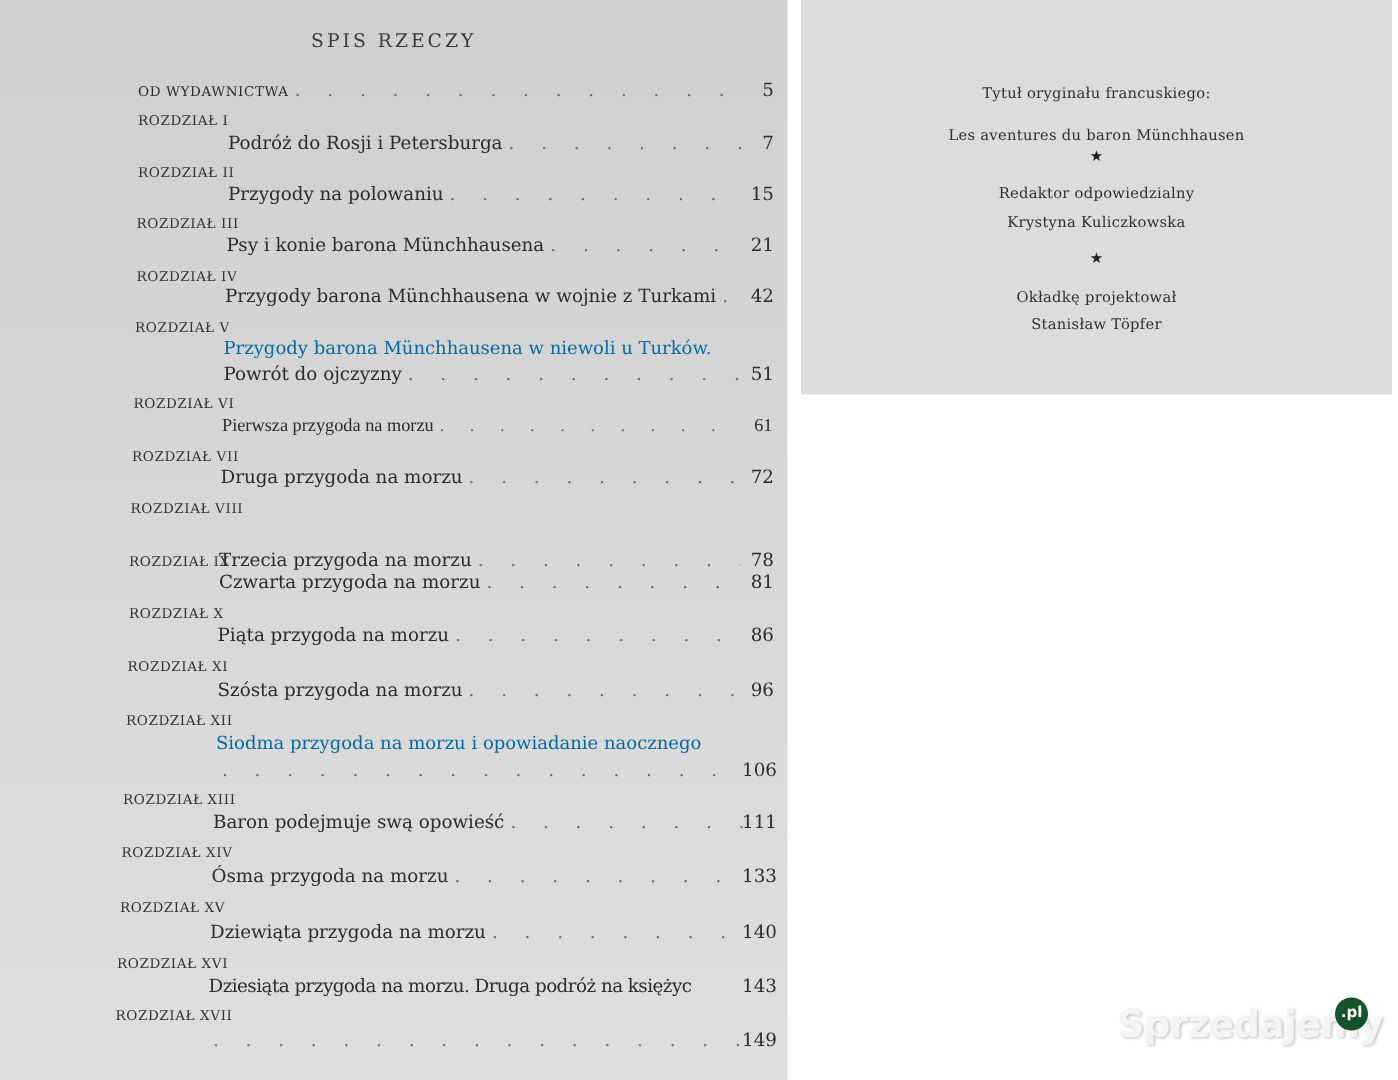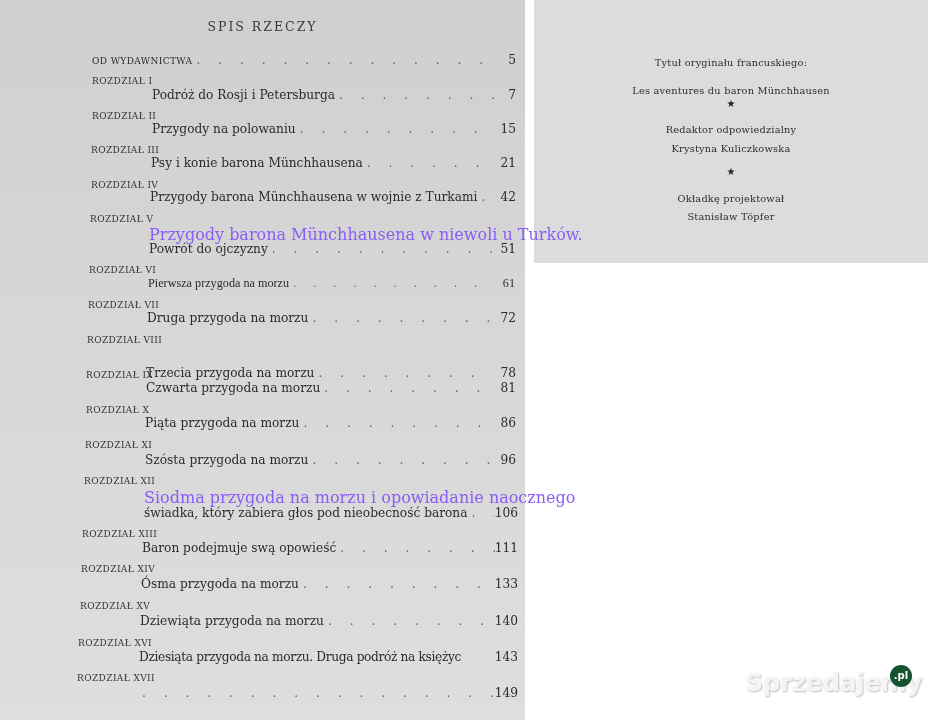--- a/index.html
+++ b/index.html
@@ -23,21 +23,21 @@
     position:absolute; font-size:9px; letter-spacing:0.4px; color:#333; white-space:nowrap;
   }
   .entry-line {
     position:absolute; display:flex; align-items:baseline; font-size:12.2px; color:#2b2b2b; white-space:nowrap;
   }
   .entry-line .text { white-space:nowrap; }
   .entry-line .leader {
     flex:1; overflow:hidden; color:#666; letter-spacing:7px; padding:0 4px; white-space:nowrap;
   }
   .entry-line .page { min-width:22px; text-align:right; }
-  .plain-line { position:absolute; font-size:16px; color:#8b5cf6; white-space:nowrap; }
+  .plain-line { position:absolute; font-size:12px; color:#0369a1; white-space:nowrap; }
   .credits { position:absolute; left:534px; width:394px; text-align:center; font-size:9.8px; color:#2e2e2e; letter-spacing:0.2px; }
   .star { position:absolute; left:534px; width:394px; text-align:center; font-size:10px; color:#222; }
   .watermark {
     position:absolute; left:745px; top:668px; font-family:"DejaVu Sans","Liberation Sans",sans-serif;
     font-weight:bold; font-size:25px; color:#f4f4f4; letter-spacing:-0.5px;
     text-shadow:1px 1px 2px rgba(0,0,0,0.25);
   }
   .watermark-badge {
     position:absolute; left:890px; top:665px; width:22px; height:22px; border-radius:50%;
     background:#14532d; color:#fff; font-family:"DejaVu Sans","Liberation Sans",sans-serif;
@@ -132,21 +132,20 @@
 <div class="chapter-label" style="left:85px; top:440px;">ROZDZIAŁ XI</div>
 <div class="entry-line" style="left:145px; width:371px; top:453px;">
   <span class="text">Szósta przygoda na morzu</span>
   <span class="leader">. . . . . . . . . . . . . . . . . . . . . . . . . . . . . . . . . . . . . . . .</span>
   <span class="page">96</span>
 </div>
 
 <div class="chapter-label" style="left:84px; top:476px;">ROZDZIAŁ XII</div>
 <div class="plain-line" style="left:144px; top:488px;">Siodma przygoda na morzu i opowiadanie naocznego</div>
 <div class="entry-line" style="left:144px; width:374px; top:506px;">
-  <span class="text">świadka, który zabiera głos pod nieobecność barona</span>
   <span class="leader">. . . . . . . . . . . . . . . . . . . . . . . . . . . . . . . . . . . . . . . .</span>
   <span class="page">106</span>
 </div>
 
 <div class="chapter-label" style="left:82px; top:529px;">ROZDZIAŁ XIII</div>
 <div class="entry-line" style="left:142px; width:376px; top:541px;">
   <span class="text">Baron podejmuje swą opowieść</span>
   <span class="leader">. . . . . . . . . . . . . . . . . . . . . . . . . . . . . . . . . . . . . . . .</span>
   <span class="page">111</span>
 </div>

